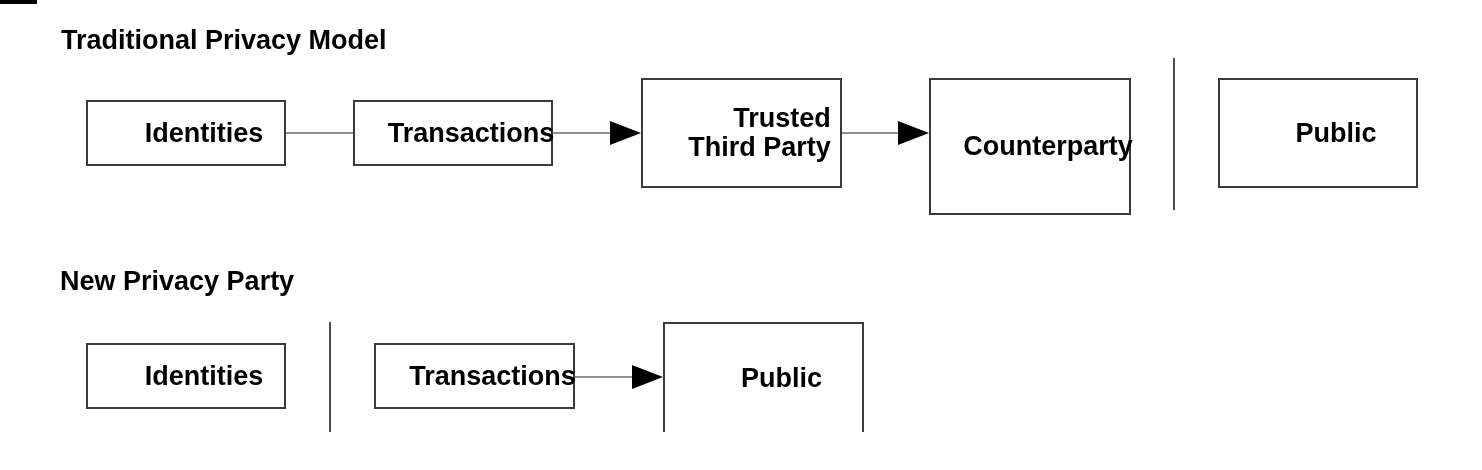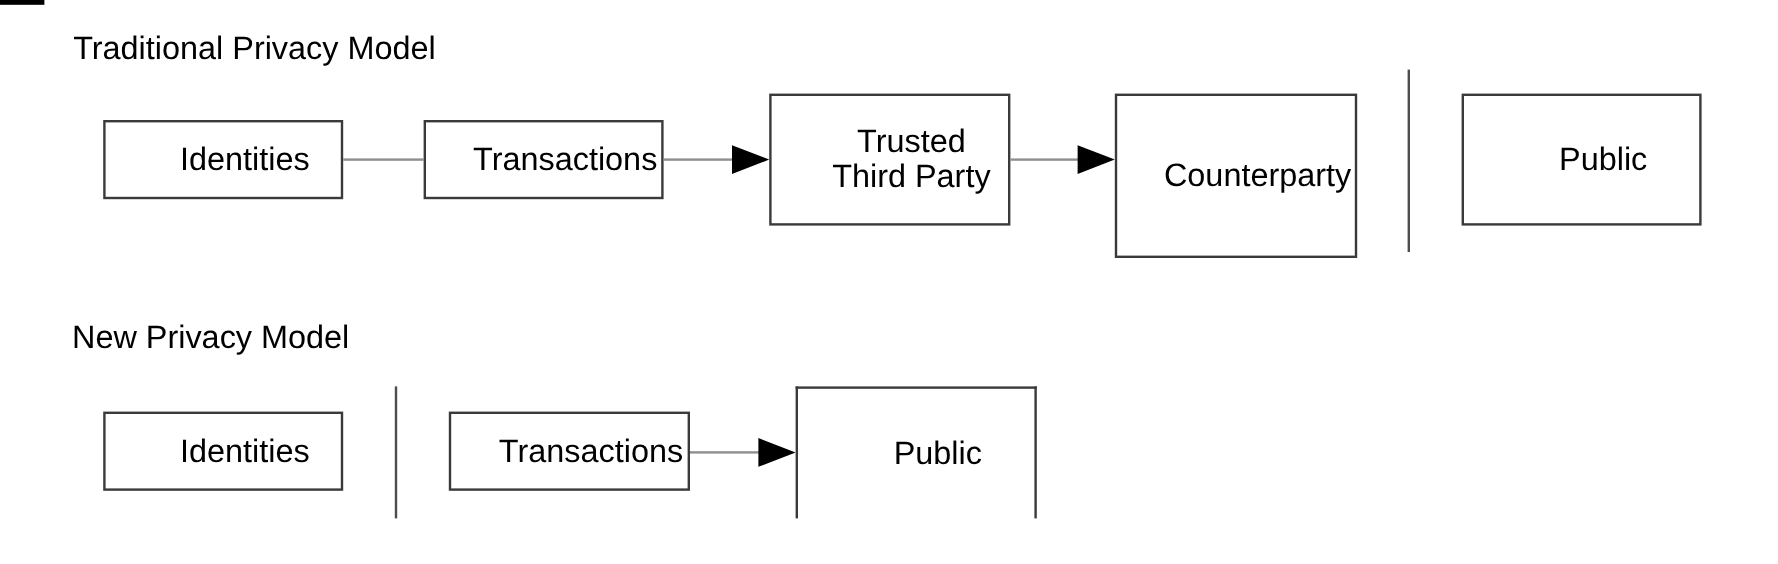--- a/index.html
+++ b/index.html
@@ -4,21 +4,21 @@
 <style>
   :root {
     --bg: #ffffff;
     --text: #000000;
     --box-border: #3a3a3a;
     --connector: #8f8f8f;
     --arrow-head: #000000;
     --divider: #4d4d4d;
     --artifact: #000000;
   }
-  * { margin: 0; padding: 0; box-sizing: border-box; }
+  * { margin: 0; padding: 0; box-sizing: border-box; font-weight: bold; }
   html, body { background: var(--bg); }
   .canvas {
     position: relative;
     width: 1482px;
     height: 470px;
     background: var(--bg);
     font-family: "Liberation Sans", sans-serif;
     color: var(--text);
     overflow: hidden;
   }
@@ -39,21 +39,21 @@
     display: flex;
     align-items: center;
     justify-content: center;
     font-size: 27px;
     text-align: center;
   }
   .box .label { white-space: pre-line; line-height: 1.06; margin-left: 36px; }
 
   #box-identities-1   { left: 86px;   top: 100px; width: 200px; height: 66px; }
   #box-transactions-1 { left: 353px;  top: 100px; width: 200px; height: 66px; }
-  #box-ttp            { left: 641px;  top: 78px;  width: 201px; height: 110px; }
+  #box-ttp            { left: 641px;  top: 78px;  width: 201px; height: 110px; text-align: right; }
   #box-counterparty   { left: 929px;  top: 78px;  width: 202px; height: 137px; }
   #box-public-1       { left: 1218px; top: 78px;  width: 200px; height: 110px; }
   #box-identities-2   { left: 86px;   top: 343px; width: 200px; height: 66px; }
   #box-transactions-2 { left: 374px;  top: 343px; width: 201px; height: 66px; }
   #box-public-2       { left: 663px;  top: 322px; width: 201px; height: 110px; border-bottom: none; }
 
   .hline {
     position: absolute;
     height: 2px;
     background: var(--connector);
@@ -123,21 +123,21 @@
   <div class="box" id="box-counterparty">
     <span class="label">Counterparty</span>
   </div>
 
   <div class="vdivider" id="divider-traditional"></div>
 
   <div class="box" id="box-public-1">
     <span class="label">Public</span>
   </div>
 
-  <div class="sec-title" id="title-new">New Privacy Model</div>
+  <div class="sec-title" id="title-new">New Privacy Party</div>
 
   <div class="box" id="box-identities-2">
     <span class="label">Identities</span>
   </div>
 
   <div class="vdivider" id="divider-new"></div>
 
   <div class="box" id="box-transactions-2">
     <span class="label">Transactions</span>
   </div>

